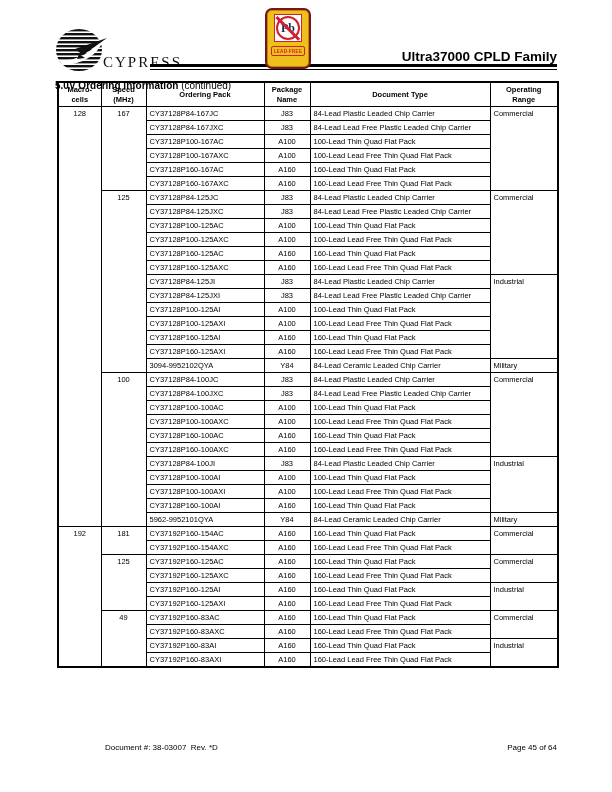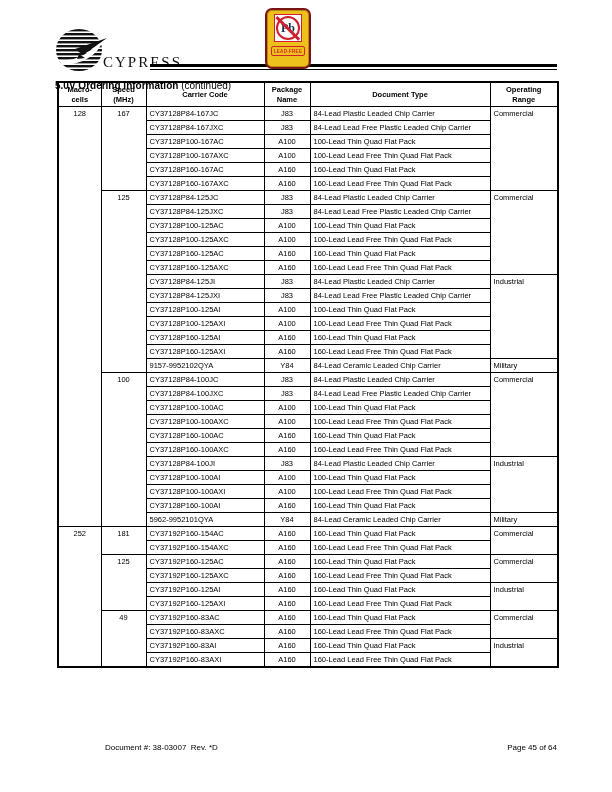--- a/index.html
+++ b/index.html
@@ -82,20 +82,21 @@
 
   <div class="pb-logo">
     <div class="pb-square">
       <span class="pb-text">Pb</span>
       <div class="pb-circle"></div>
       <div class="pb-slash"></div>
     </div>
     <div class="pb-label">LEAD-FREE</div>
   </div>
 
+  <div class="product-title">Ultra37000 CPLD Family</div>
 
   <div class="section-heading">
     <span>5.0V Ordering Information</span>
     <span class="section-continued">(continued)</span>
   </div>
 
   <table class="order-table">
     <colgroup>
       <col style="width:43px">
         <col style="width:45px">
@@ -103,21 +104,21 @@
       <col style="width:46px">
         <col style="width:180px">
         <col style="width:68px">
     </colgroup>
     <thead>
       <tr>
         <th>Macro-
 cells</th>
         <th>Speed
 (MHz)</th>
-        <th>Carrier Code</th>
+        <th>Ordering Pack</th>
         <th>Package
 Name</th>
         <th>Document Type</th>
         <th>Operating
 Range</th>
       </tr>
     </thead>
     <tbody>
         <tr>
           <td rowspan="30" class="c-center">128</td>
@@ -209,21 +210,21 @@
           <td class="c-left">CY37128P160-125AI</td>
           <td class="c-center">A160</td>
           <td class="c-left">160-Lead Thin Quad Flat Pack</td>
         </tr>
         <tr>
           <td class="c-left">CY37128P160-125AXI</td>
           <td class="c-center">A160</td>
           <td class="c-left">160-Lead Lead Free Thin Quad Flat Pack</td>
         </tr>
         <tr>
-          <td class="c-left">9157-9952102QYA</td>
+          <td class="c-left">3094-9952102QYA</td>
           <td class="c-center">Y84</td>
           <td class="c-left">84-Lead Ceramic Leaded Chip Carrier</td>
           <td class="c-left">Military</td>
         </tr>
         <tr>
           <td rowspan="11" class="c-center">100</td>
           <td class="c-left">CY37128P84-100JC</td>
           <td class="c-center">J83</td>
           <td class="c-left">84-Lead Plastic Leaded Chip Carrier</td>
           <td rowspan="6" class="c-left">Commercial</td>
@@ -274,21 +275,21 @@
           <td class="c-center">A160</td>
           <td class="c-left">160-Lead Thin Quad Flat Pack</td>
         </tr>
         <tr>
           <td class="c-left">5962-9952101QYA</td>
           <td class="c-center">Y84</td>
           <td class="c-left">84-Lead Ceramic Leaded Chip Carrier</td>
           <td class="c-left">Military</td>
         </tr>
         <tr>
-          <td rowspan="10" class="c-center">252</td>
+          <td rowspan="10" class="c-center">192</td>
           <td rowspan="2" class="c-center">181</td>
           <td class="c-left">CY37192P160-154AC</td>
           <td class="c-center">A160</td>
           <td class="c-left">160-Lead Thin Quad Flat Pack</td>
           <td rowspan="2" class="c-left">Commercial</td>
         </tr>
         <tr>
           <td class="c-left">CY37192P160-154AXC</td>
           <td class="c-center">A160</td>
           <td class="c-left">160-Lead Lead Free Thin Quad Flat Pack</td>

